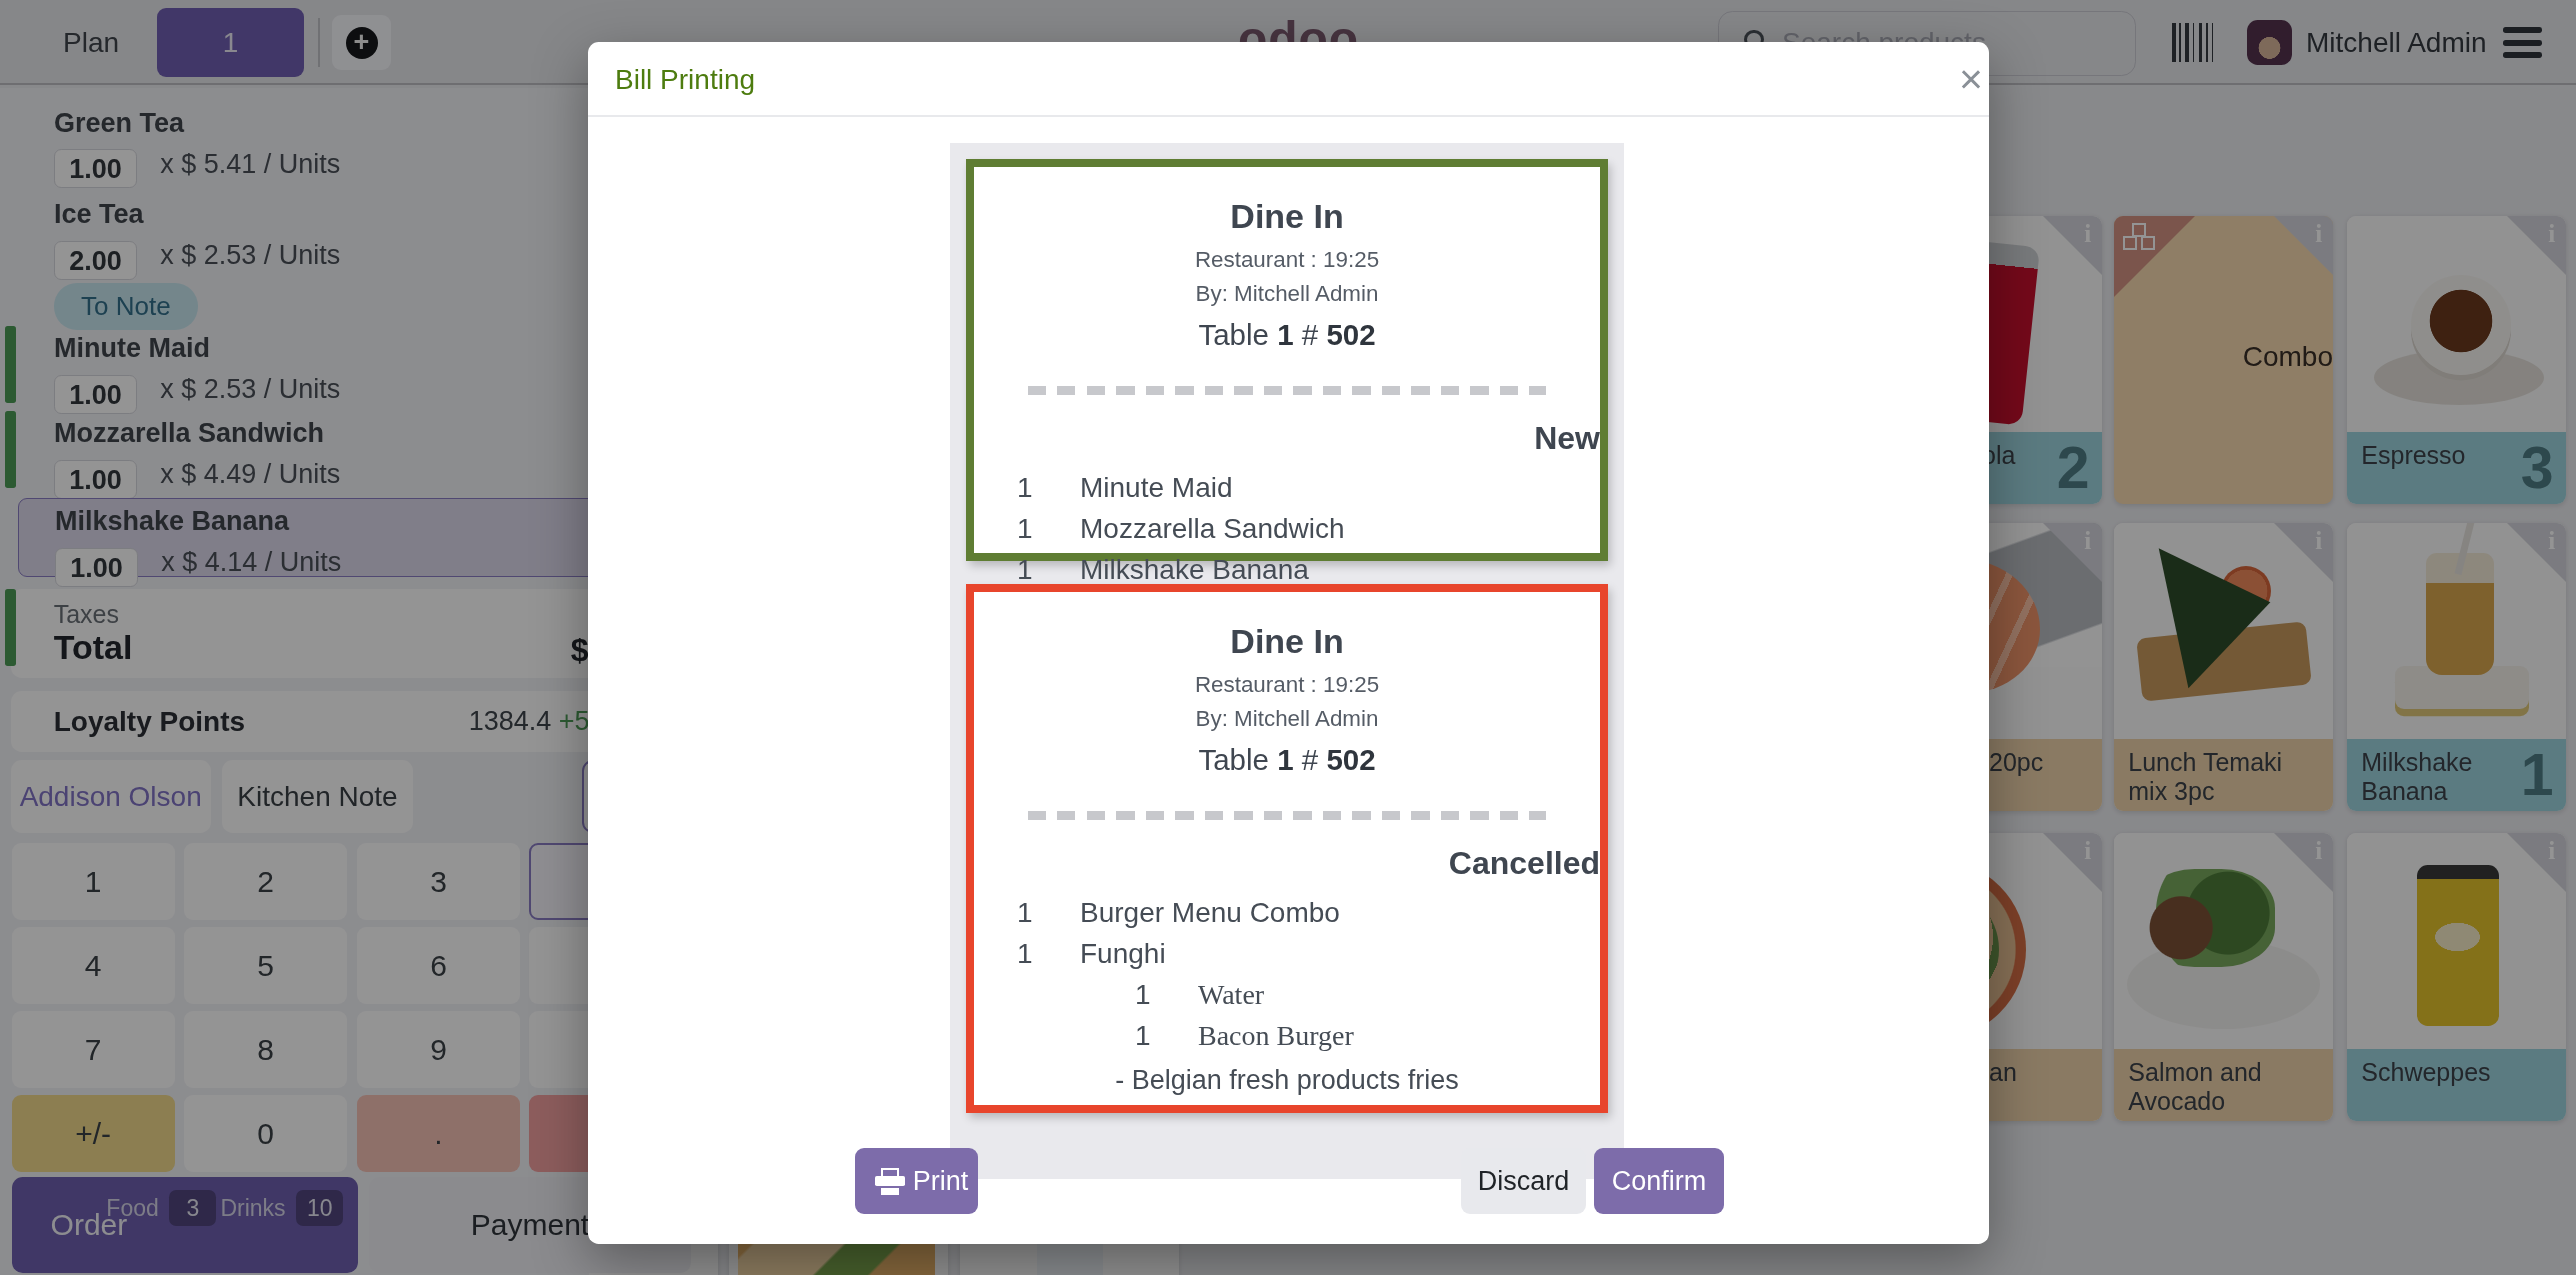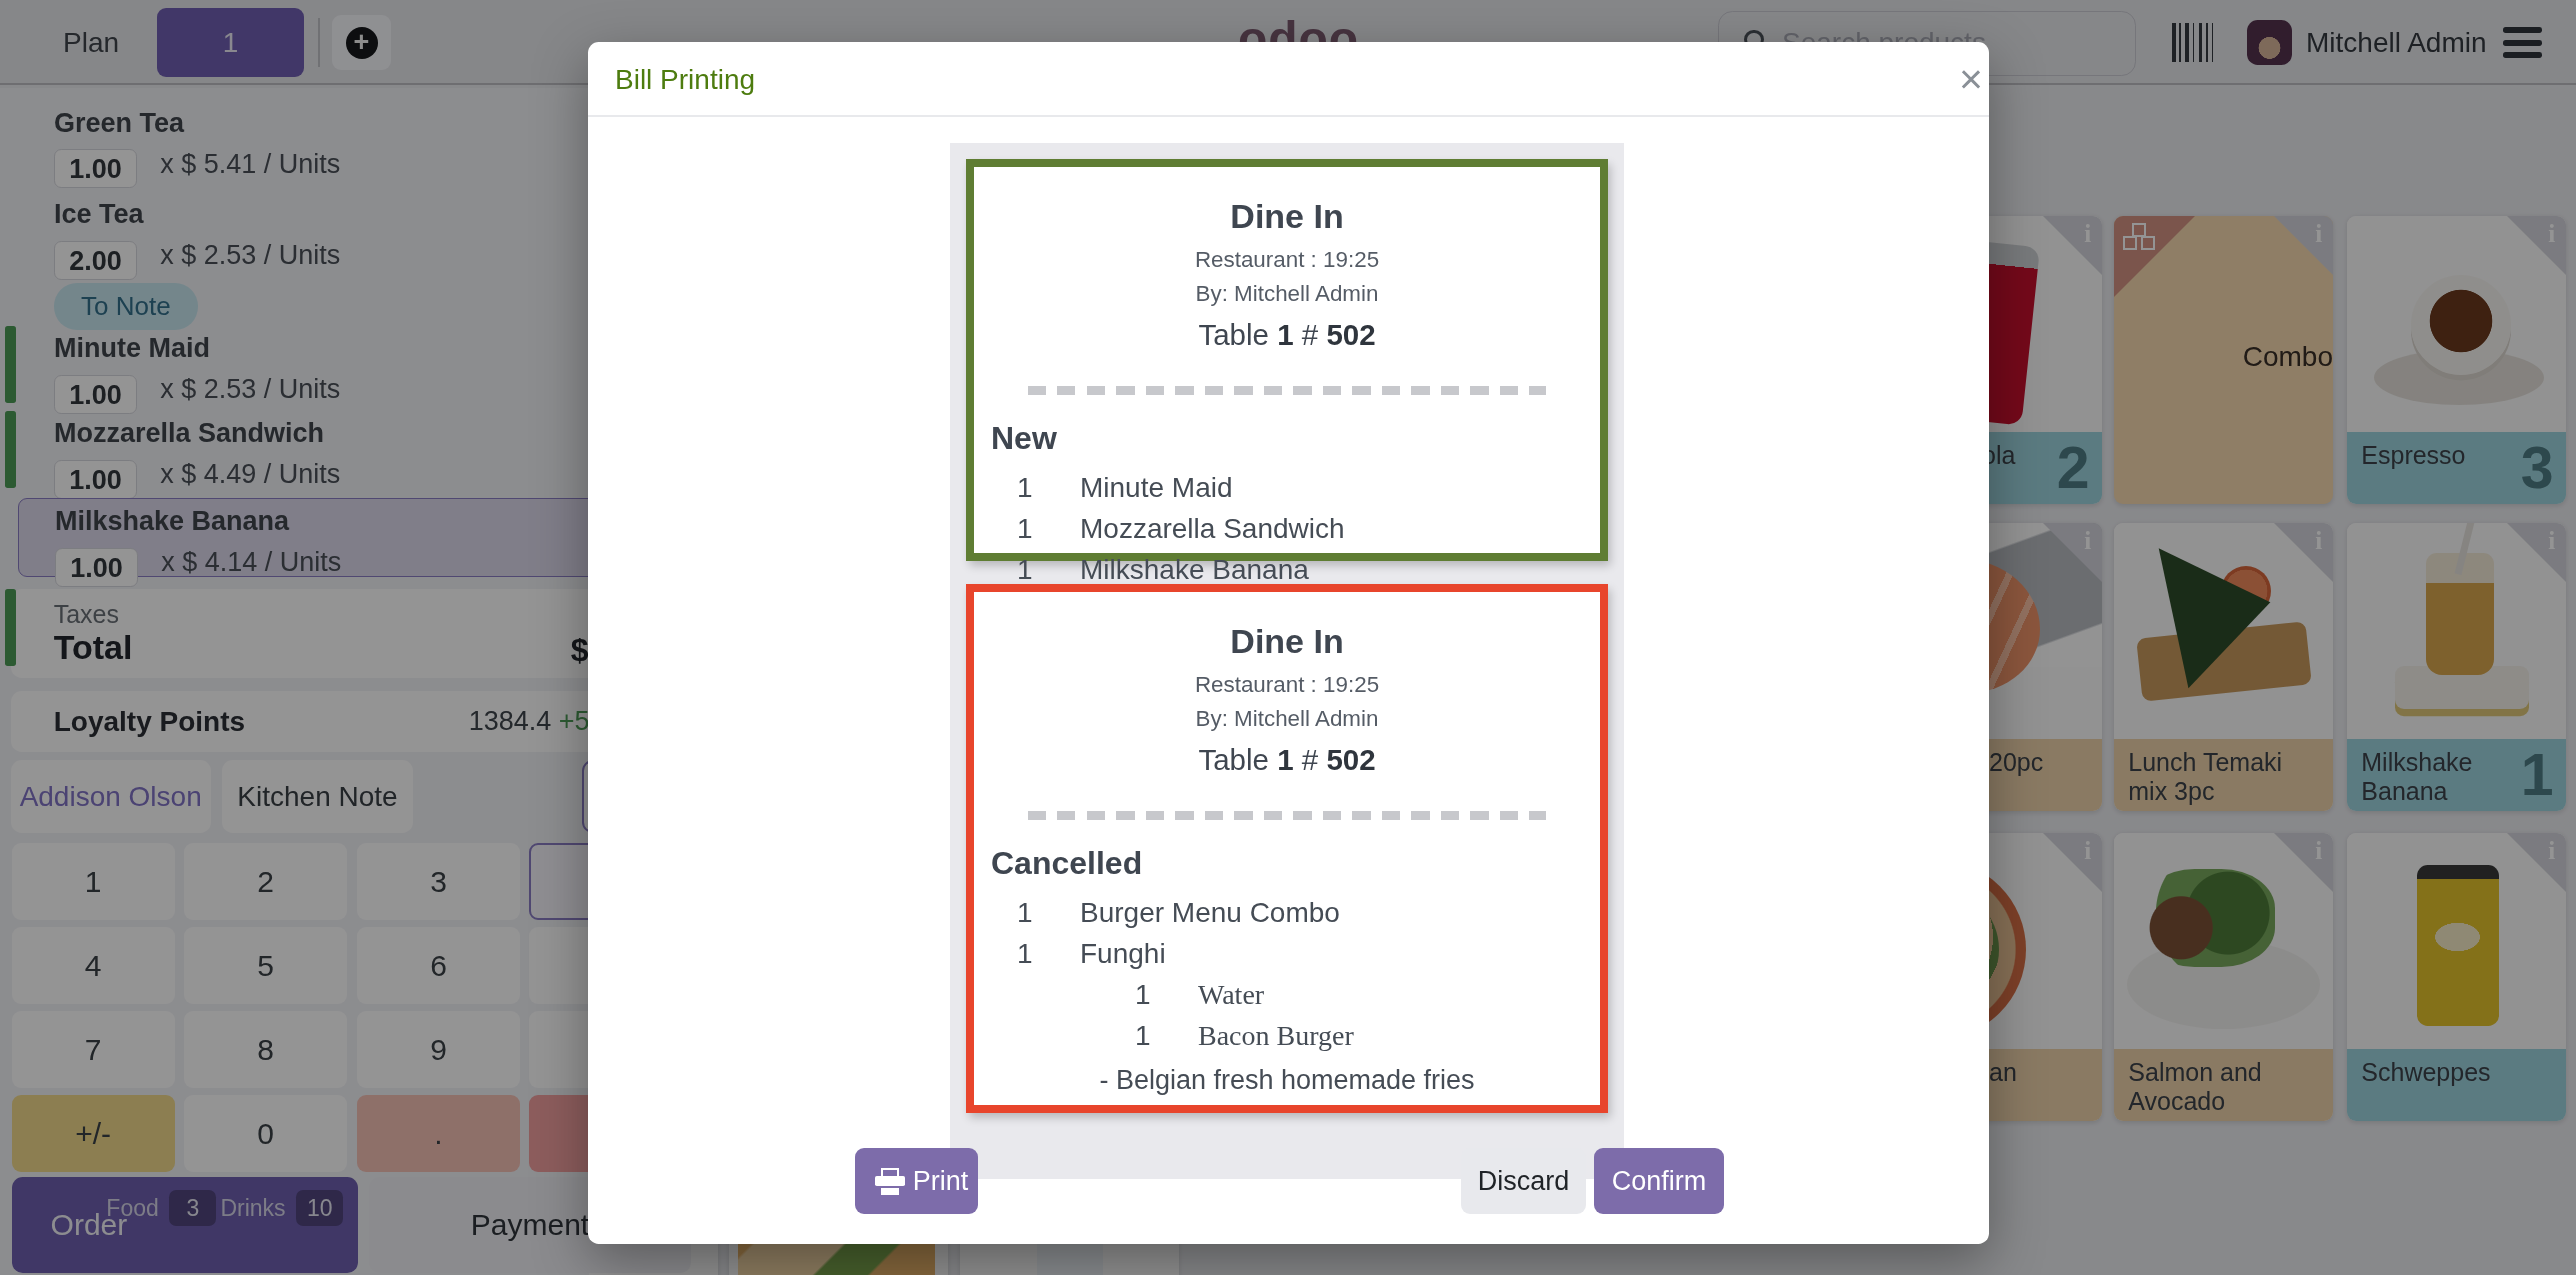--- a/index.html
+++ b/index.html
@@ -116,21 +116,21 @@
   .receipt-area { position:absolute; left:362px; top:101px; width:674px; height:1036px; background:#e9e9ed; padding:16px; }
   .receipt { position:relative; width:642px; background:#fff; box-shadow:2.7px 4.5px 9px rgba(0,0,0,0.22); margin-bottom:23px; }
   .r-new { border:8px solid #5f7d33; height:402px; }
   .r-cancel { border:8px solid #e8452c; height:529px; }
   .r-head { text-align:center; padding-top:30px; }
   .r-title { font-size:34px; font-weight:bold; color:#3f4650; }
   .r-meta { font-size:22.4px; color:#555c66; line-height:34px; margin-top:7.2px; }
   .r-table { font-size:29.5px; color:#3f4650; margin-top:7.2px; }
   .r-table b { color:#2f353d; }
   .r-dash { height:9px; margin:34px 54px 0 54px; background:repeating-linear-gradient(90deg,#c7c8cc 0 18px, transparent 18px 29.5px); }
-  .r-section { text-align:left; font-size:32px; font-weight:bold; color:#3f4650; margin-top:25px;padding-left:17px; }
+  .r-section { text-align:right; font-size:32px; font-weight:bold; color:#3f4650; margin-top:25px;padding-left:17px; }
   .r-items { margin-top:14.3px; }
   .r-item { position:relative; height:41px; font-size:28px; color:#454c55; }
   .r-item .q { position:absolute; left:43px; } .r-item .n { position:absolute; left:106px; }
   .r-item.ind .q { left:161px; } .r-item.ind .n { left:224px;font-family:Liberation Serif, serif; }
   .r-note { margin:0 auto; width:385px; text-align:center; font-size:27px; line-height:38px; color:#454c55; }
 
   .m-btn { position:absolute; top:1106px; height:66px; border-radius:9px; font-size:27px; text-align:center; line-height:66px; }
   .print-btn { left:267px; width:123px; background:#7d6caa; color:#fff; padding-left:9px; }
   .printer-icon { position:absolute; left:19.7px; top:19.7px; width:30px; height:27px; }
   .printer-icon .pi-top { position:absolute; left:6.3px; top:0; width:18px; height:8px; border:2.7px solid #fff; border-bottom:none; }
@@ -399,21 +399,21 @@
             <span class="n">Funghi</span>
           </div>
         <div class="r-item ind">
             <span class="q">1</span>
             <span class="n">Water</span>
           </div>
         <div class="r-item ind">
             <span class="q">1</span>
             <span class="n">Bacon Burger</span>
           </div>
-        <div class="r-note">- Belgian fresh homemade fries</div>
+        <div class="r-note">- Belgian fresh products fries</div>
       </div>
     </div>
   </div>
 
   <div class="m-btn print-btn">
     <span class="printer-icon">
         <span class="pi-top"></span>
         <span class="pi-body"></span>
         <span class="pi-paper"></span>
       </span>

